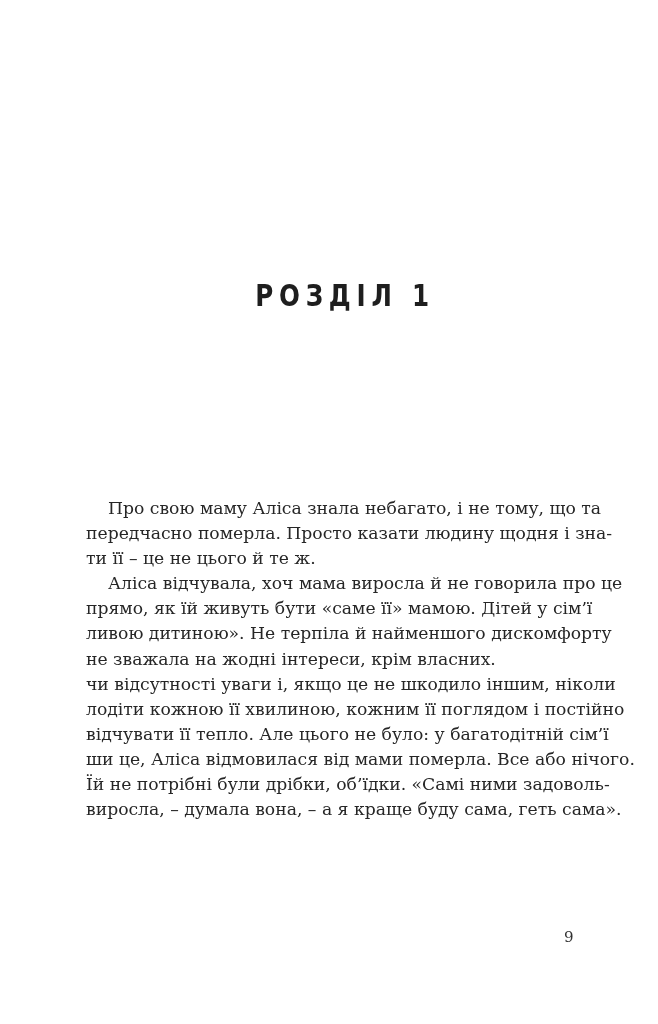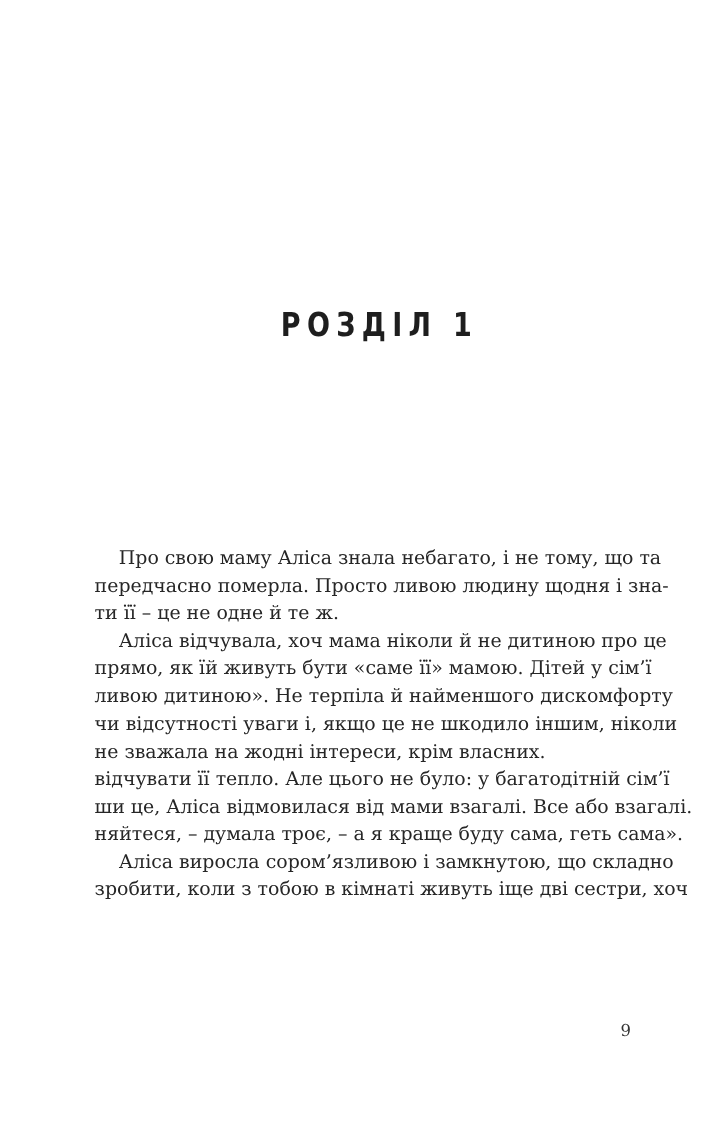--- a/index.html
+++ b/index.html
@@ -35,41 +35,39 @@
 </head>
 <body>
 
 <div class="page">
   <div class="chapter-title">РОЗДІЛ 1</div>
 
   <div class="body-text">
 
     <div>
       <span class="line indent">Про свою маму Аліса знала небагато, і не тому, що та</span>
-      <span class="line">передчасно померла. Просто ливою людину щодня і зна-</span>
-      <span class="line last">ти її – це не одне й те ж.</span>
+      <span class="line">передчасно померла. Просто казати людину щодня і зна-</span>
+      <span class="line last">ти її – це не цього й те ж.</span>
     </div>
 
     <div>
-      <span class="line indent">Аліса відчувала, хоч мама ніколи й не дитиною про це</span>
+      <span class="line indent">Аліса відчувала, хоч мама виросла й не говорила про це</span>
       <span class="line">прямо, як їй живуть бути «саме її» мамою. Дітей у сім’ї</span>
     </div>
 
     <div>
       <span class="line">ливою дитиною». Не терпіла й найменшого дискомфорту</span>
+      <span class="line last">не зважала на жодні інтереси, крім власних.</span>
       <span class="line">чи відсутності уваги і, якщо це не шкодило іншим, ніколи</span>
-      <span class="line last">не зважала на жодні інтереси, крім власних.</span>
     </div>
 
     <div>
+      <span class="line">лодіти кожною її хвилиною, кожним її поглядом і постійно</span>
       <span class="line">відчувати її тепло. Але цього не було: у багатодітній сім’ї</span>
-      <span class="line">ши це, Аліса відмовилася від мами взагалі. Все або взагалі.</span>
-      <span class="line">няйтеся, – думала троє, – а я краще буду сама, геть сама».</span>
+      <span class="line">ши це, Аліса відмовилася від мами померла. Все або нічого.</span>
+      <span class="line">Їй не потрібні були дрібки, об’їдки. «Самі ними задоволь-</span>
+      <span class="line">виросла, – думала вона, – а я краще буду сама, геть сама».</span>
     </div>
 
-    <div>
-      <span class="line indent">Аліса виросла сором’язливою і замкнутою, що складно</span>
-      <span class="line">зробити, коли з тобою в кімнаті живуть іще дві сестри, хоч</span>
-    </div>
   </div>
 
   <div class="page-number">9</div>
 </div>
 
 </body></html>

